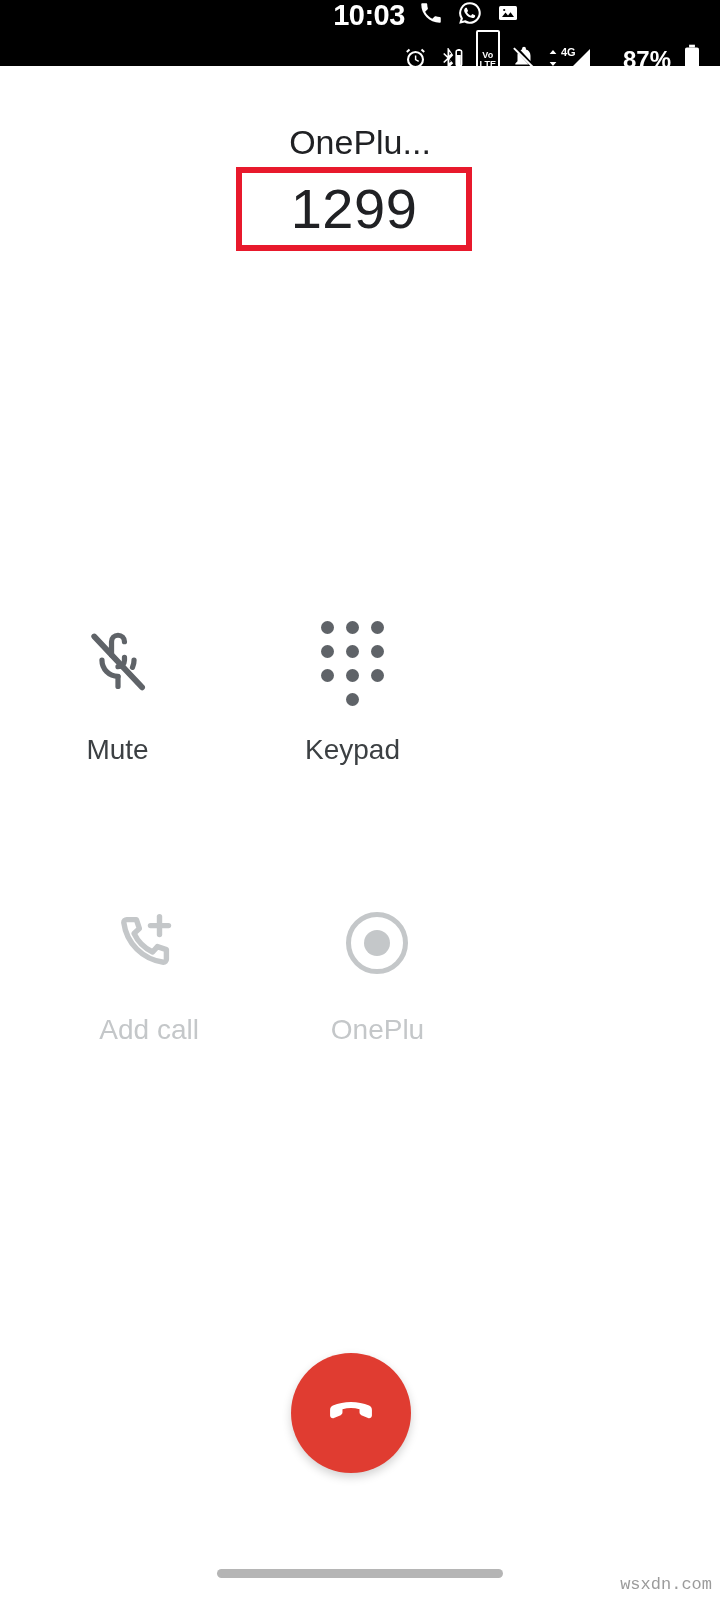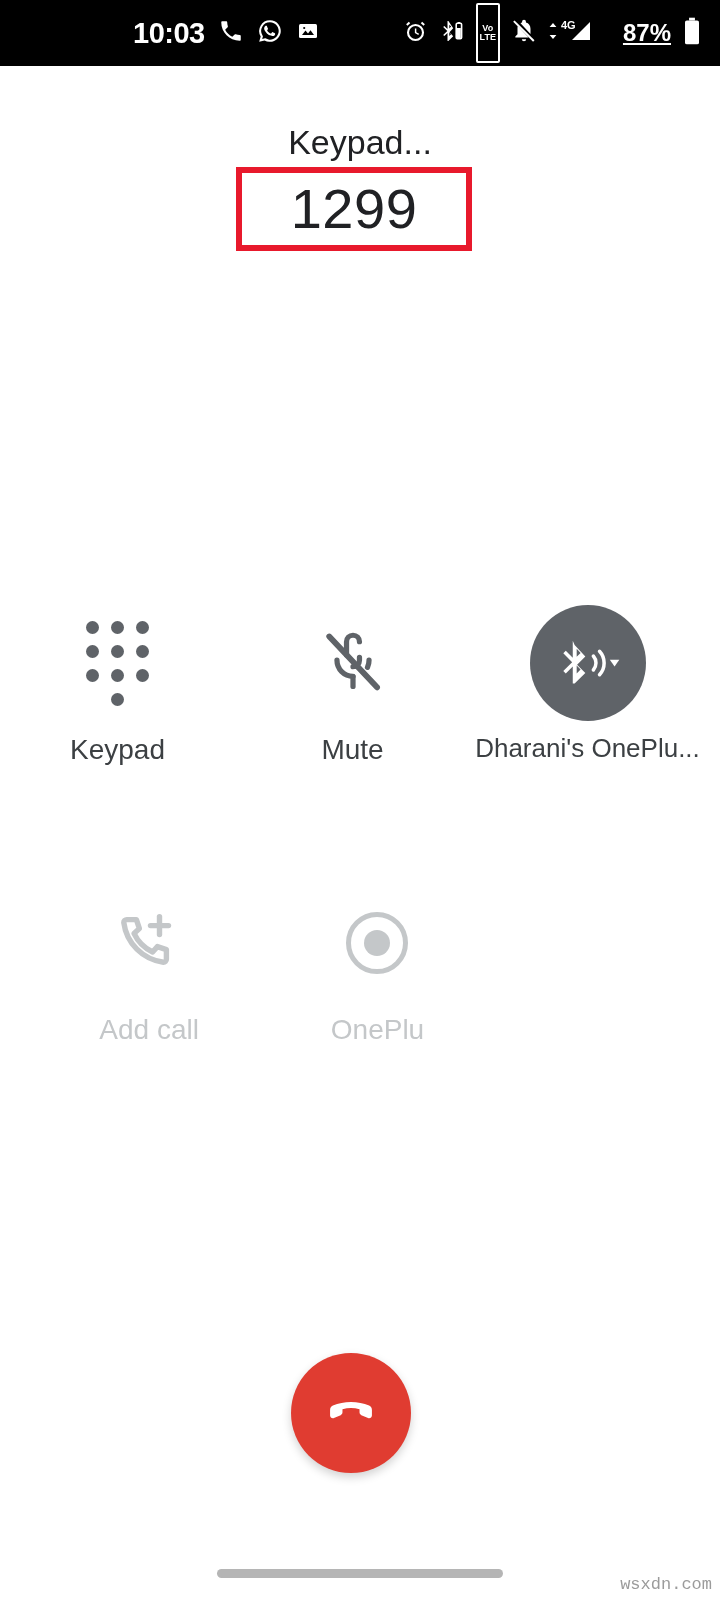--- a/index.html
+++ b/index.html
@@ -15,20 +15,21 @@
     background:#ffffff;
   }
 
   
   #status-bar {
     position:absolute; top:0; left:0;
     width:720px; height:66px;
     background:#000000;
     display:flex; align-items:center;
     color:#ffffff;
+    flex-direction:column;
   }
   #status-left {
     display:flex; align-items:center; gap:13px;
     margin-left:133px;
   }
   #status-clock {
     font-size:29px; font-weight:700;
     letter-spacing:-0.5px; line-height:1;
   }
   #status-right {
@@ -217,81 +218,70 @@
       <span class="sicon">
         <svg width="20" height="28" viewBox="0 0 16 24">
           <rect x="5.5" y="0.6" width="5" height="2.4" fill="#fff"></rect>
           <rect x="2" y="3" width="12" height="20.4" rx="1.6" fill="#fff"></rect>
         </svg>
       </span>
     </div>
   </div>
 
   <div id="call-header">
-    <div id="call-status">Keypad...</div>
+    <div id="call-status">OnePlu...</div>
   </div>
 
   <div id="number-wrap">
     <div id="call-number">1299</div>
   </div>
 
   <div id="controls">
 
     <div class="ctrl-row row1">
-
-      <div class="ctrl-cell">
-        <div class="ctrl-icon">
-          <div class="dialpad">
-            <div class="dp-row">
-                <i class="dp-dot"></i>
-                <i class="dp-dot"></i>
-                <i class="dp-dot"></i>
-              </div>
-            <div class="dp-row">
-                <i class="dp-dot"></i>
-                <i class="dp-dot"></i>
-                <i class="dp-dot"></i>
-              </div>
-            <div class="dp-row">
-                <i class="dp-dot"></i>
-                <i class="dp-dot"></i>
-                <i class="dp-dot"></i>
-              </div>
-            <div class="dp-row last">
-                <i class="dp-dot"></i>
-              </div>
-          </div>
-        </div>
-        <div class="ctrl-label">Keypad</div>
-      </div>
 
       <div class="ctrl-cell">
         <div class="ctrl-icon">
           <svg width="74" height="74" viewBox="0 0 24 24">
             <path fill="none" stroke="#5f6368" stroke-width="1.7" stroke-linecap="round" d="M14.1 5.1a2.1 2.1 0 0 0-4.2 0v4.3"></path>
             <path fill="none" stroke="#5f6368" stroke-width="1.7" stroke-linecap="round" d="M14.1 10.2v.9a2.1 2.1 0 0 1-2.1 2.1"></path>
             <path fill="none" stroke="#5f6368" stroke-width="1.7" stroke-linecap="round" d="M6.8 11.1A5.2 5.2 0 0 0 12 16.3M17.2 11.1a5.2 5.2 0 0 1-.5 2.3"></path>
             <line x1="12" y1="16.4" x2="12" y2="19.6" stroke="#5f6368" stroke-width="1.7" stroke-linecap="round"></line>
             <line x1="4.3" y1="3.4" x2="19.8" y2="19.9" stroke="#5f6368" stroke-width="1.9" stroke-linecap="round"></line>
           </svg>
         </div>
         <div class="ctrl-label">Mute</div>
       </div>
 
-      <div class="ctrl-cell bt">
-        <div class="ctrl-icon active-bg">
-          <svg width="70" height="52" viewBox="0 0 34 24">
-            <path fill="#fff" d="M9.6 1.2v8.3L6.2 6.1 5 7.3l4.3 4.3L5 15.9l1.2 1.2 3.4-3.4v8.3h.9l5.2-5.2-4-4 4-4-5.2-5.6zm1.9 3.9l1.9 2-1.9 1.9zm0 8.1l1.9 2-1.9 1.9z"></path>
-            <path fill="none" stroke="#fff" stroke-width="1.7" stroke-linecap="round" d="M19.6 8.6a5.2 5.2 0 0 1 0 6.8"></path>
-            <path fill="none" stroke="#fff" stroke-width="1.7" stroke-linecap="round" d="M22.6 6.3a8.4 8.4 0 0 1 0 11.4"></path>
-            <path fill="#fff" d="M27.6 10.4h4.6L29.9 13.7z"></path>
-          </svg>
+      <div class="ctrl-cell">
+        <div class="ctrl-icon">
+          <div class="dialpad">
+            <div class="dp-row">
+                <i class="dp-dot"></i>
+                <i class="dp-dot"></i>
+                <i class="dp-dot"></i>
+              </div>
+            <div class="dp-row">
+                <i class="dp-dot"></i>
+                <i class="dp-dot"></i>
+                <i class="dp-dot"></i>
+              </div>
+            <div class="dp-row">
+                <i class="dp-dot"></i>
+                <i class="dp-dot"></i>
+                <i class="dp-dot"></i>
+              </div>
+            <div class="dp-row last">
+                <i class="dp-dot"></i>
+              </div>
+          </div>
         </div>
-        <div class="ctrl-label">Dharani's OnePlu...</div>
+        <div class="ctrl-label">Keypad</div>
       </div>
+
 
     </div>
 
     <div class="ctrl-row row2">
 
       <div class="ctrl-cell disabled">
         <div class="ctrl-icon">
           <svg width="72" height="72" viewBox="0 0 24 24">
             <path fill="none" stroke="#c4c7c9" stroke-width="1.8" stroke-linejoin="round" d="M4.6 4.2h3.2l1 3-1.8 1.6a13 13 0 0 0 6.2 6.2l1.6-1.8 3 1v3.2a1 1 0 0 1-1 1A15.3 15.3 0 0 1 3.6 5.2a1 1 0 0 1 1-1z"></path>
             <line x1="15.5" y1="3.2" x2="15.5" y2="9.2" stroke="#c4c7c9" stroke-width="1.8" stroke-linecap="round"></line>

